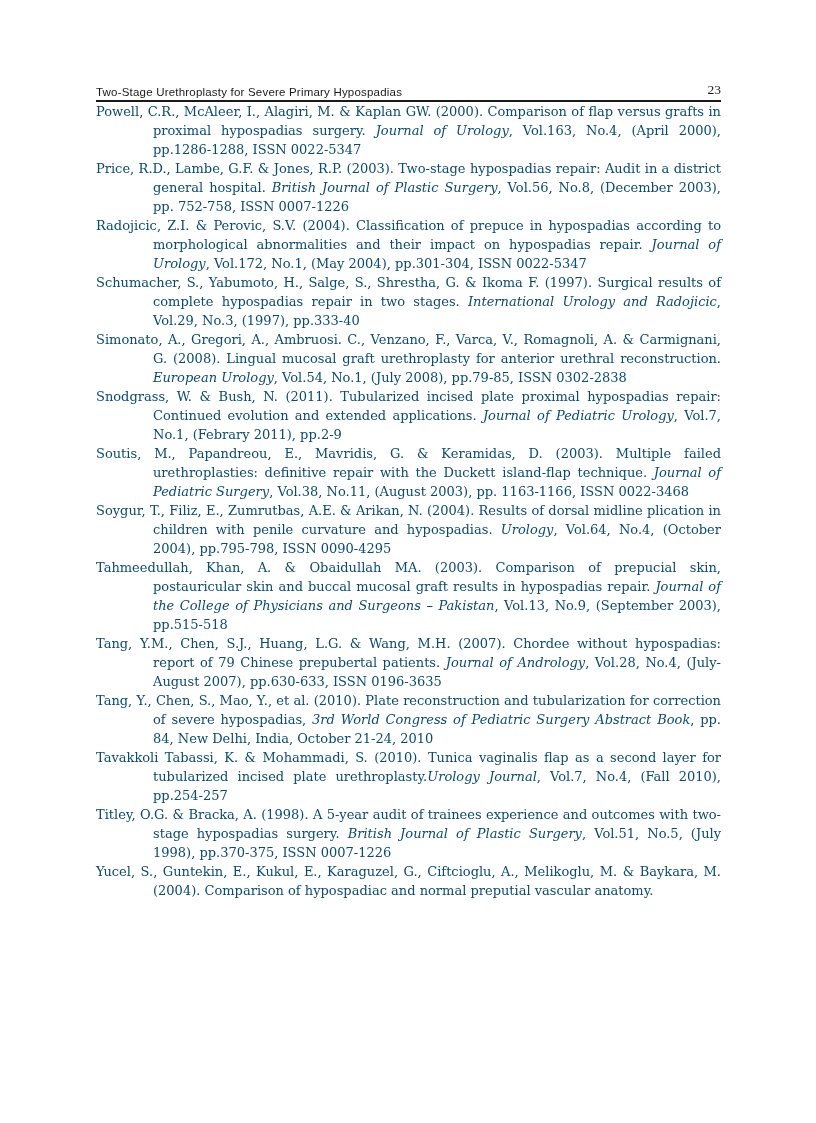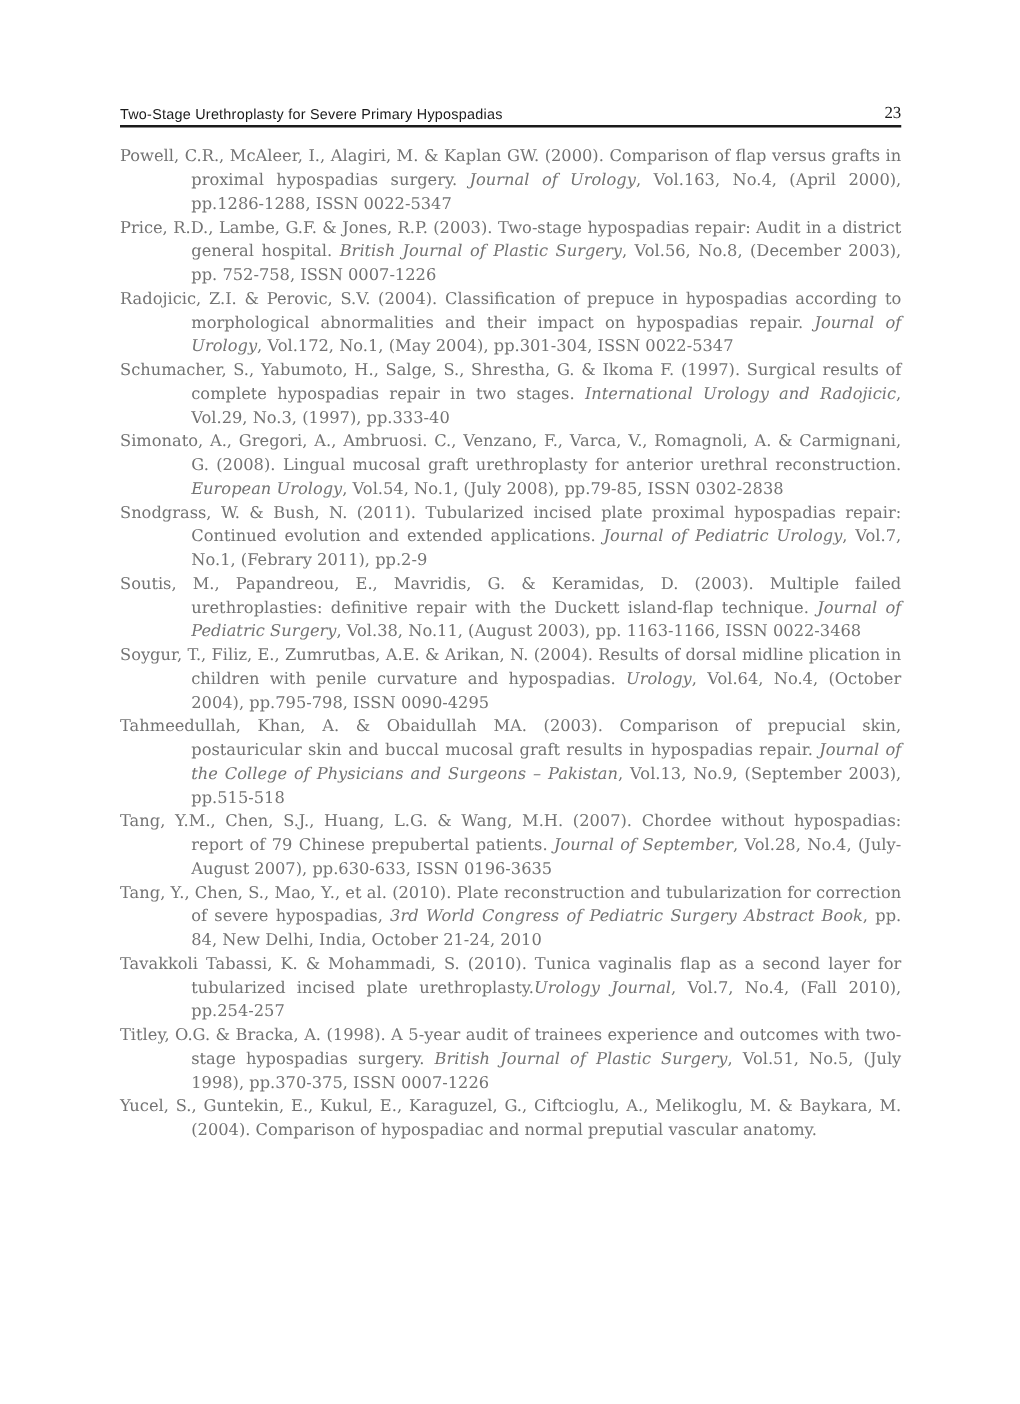--- a/index.html
+++ b/index.html
@@ -31,26 +31,25 @@
   }
   .header-title {
     font-size: 11.5px;
     letter-spacing: 0.2px;
   }
   .page-number {
     font-size: 13.5px;
     font-family: Liberation Serif, serif;
   }
   .refs {
-    margin-top: 14px;
     font-family: "DejaVu Serif", "Liberation Serif", serif;
     font-size: 13px;
     line-height: 19px;
     text-align: justify;
-    color: #737373;
+    color: #0c4a6e;
   }
   .reference {
     margin: 0;
     padding-left: 57px;
     text-indent: -57px;
   }
   .it {
     font-style: italic;
   }
 </style>
@@ -66,20 +65,20 @@
     <div class="refs">
         <p class="reference"><span>Powell, C.R., McAleer, I., Alagiri, M. &amp; Kaplan GW. (2000). Comparison of flap versus grafts in proximal hypospadias surgery. </span><span class="it">Journal of Urology</span><span>, Vol.163, No.4, (April 2000), pp.1286-1288, ISSN 0022-5347</span></p>
         <p class="reference"><span>Price, R.D., Lambe, G.F. &amp; Jones, R.P. (2003). Two-stage hypospadias repair: Audit in a district general hospital. </span><span class="it">British Journal of Plastic Surgery</span><span>, Vol.56, No.8, (December 2003), pp. 752-758, ISSN 0007-1226</span></p>
         <p class="reference"><span>Radojicic, Z.I. &amp; Perovic, S.V. (2004). Classification of prepuce in hypospadias according to morphological abnormalities and their impact on hypospadias repair. </span><span class="it">Journal of Urology</span><span>, Vol.172, No.1, (May 2004), pp.301-304, ISSN 0022-5347</span></p>
         <p class="reference"><span>Schumacher, S., Yabumoto, H., Salge, S., Shrestha, G. &amp; Ikoma F. (1997). Surgical results of complete hypospadias repair in two stages. </span><span class="it">International Urology and Radojicic</span><span>, Vol.29, No.3, (1997), pp.333-40</span></p>
         <p class="reference"><span>Simonato, A., Gregori, A., Ambruosi. C., Venzano, F., Varca, V., Romagnoli, A. &amp; Carmignani, G. (2008). Lingual mucosal graft urethroplasty for anterior urethral reconstruction. </span><span class="it">European Urology</span><span>, Vol.54, No.1, (July 2008), pp.79-85, ISSN 0302-2838</span></p>
         <p class="reference"><span>Snodgrass, W. &amp; Bush, N. (2011). Tubularized incised plate proximal hypospadias repair: Continued evolution and extended applications. </span><span class="it">Journal of Pediatric Urology</span><span>, Vol.7, No.1, (Febrary 2011), pp.2-9</span></p>
         <p class="reference"><span>Soutis, M., Papandreou, E., Mavridis, G. &amp; Keramidas, D. (2003). Multiple failed urethroplasties: definitive repair with the Duckett island-flap technique. </span><span class="it">Journal of Pediatric Surgery</span><span>, Vol.38, No.11, (August 2003), pp. 1163-1166, ISSN 0022-3468</span></p>
         <p class="reference"><span>Soygur, T., Filiz, E., Zumrutbas, A.E. &amp; Arikan, N. (2004). Results of dorsal midline plication in children with penile curvature and hypospadias. </span><span class="it">Urology</span><span>, Vol.64, No.4, (October 2004), pp.795-798, ISSN 0090-4295</span></p>
         <p class="reference"><span>Tahmeedullah, Khan, A. &amp; Obaidullah MA. (2003). Comparison of prepucial skin, postauricular skin and buccal mucosal graft results in hypospadias repair. </span><span class="it">Journal of the College of Physicians and Surgeons – Pakistan</span><span>, Vol.13, No.9, (September 2003), pp.515-518</span></p>
-        <p class="reference"><span>Tang, Y.M., Chen, S.J., Huang, L.G. &amp; Wang, M.H. (2007). Chordee without hypospadias: report of 79 Chinese prepubertal patients. </span><span class="it">Journal of September</span><span>, Vol.28, No.4, (July-August 2007), pp.630-633, ISSN 0196-3635</span></p>
+        <p class="reference"><span>Tang, Y.M., Chen, S.J., Huang, L.G. &amp; Wang, M.H. (2007). Chordee without hypospadias: report of 79 Chinese prepubertal patients. </span><span class="it">Journal of Andrology</span><span>, Vol.28, No.4, (July-August 2007), pp.630-633, ISSN 0196-3635</span></p>
         <p class="reference"><span>Tang, Y., Chen, S., Mao, Y., et al. (2010). Plate reconstruction and tubularization for correction of severe hypospadias, </span><span class="it">3rd World Congress of Pediatric Surgery Abstract Book</span><span>, pp. 84, New Delhi, India, October 21-24, 2010</span></p>
         <p class="reference"><span>Tavakkoli Tabassi, K. &amp; Mohammadi, S. (2010). Tunica vaginalis flap as a second layer for tubularized incised plate urethroplasty.</span><span class="it">Urology Journal</span><span>, Vol.7, No.4, (Fall 2010), pp.254-257</span></p>
         <p class="reference"><span>Titley, O.G. &amp; Bracka, A. (1998). A 5-year audit of trainees experience and outcomes with two-stage hypospadias surgery. </span><span class="it">British Journal of Plastic Surgery</span><span>, Vol.51, No.5, (July 1998), pp.370-375, ISSN 0007-1226</span></p>
         <p class="reference"><span>Yucel, S., Guntekin, E., Kukul, E., Karaguzel, G., Ciftcioglu, A., Melikoglu, M. &amp; Baykara, M. (2004). Comparison of hypospadiac and normal preputial vascular anatomy.</span></p>
       </div>
   </div>
 </div>
 
 </body></html>

